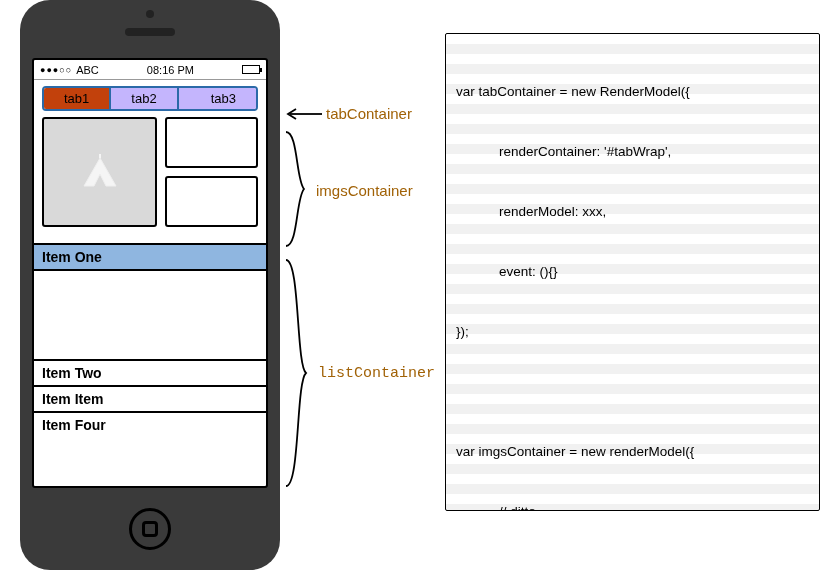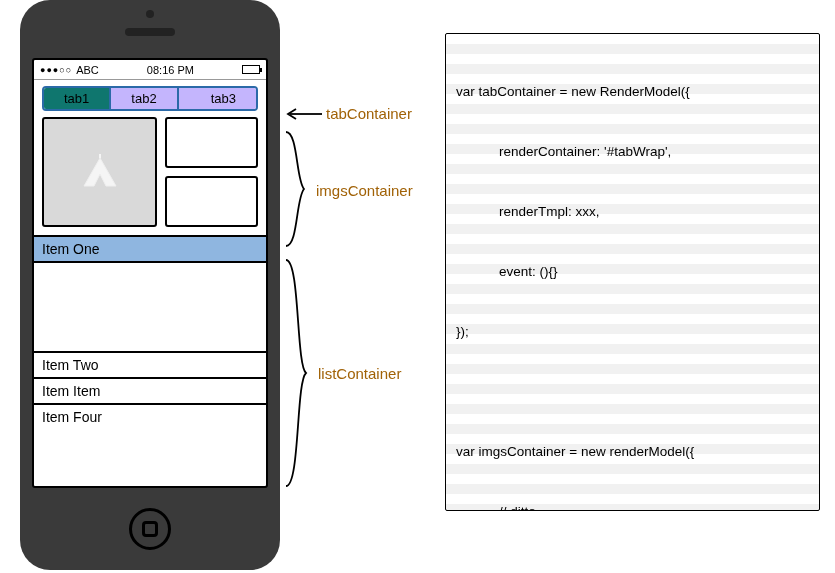--- a/index.html
+++ b/index.html
@@ -91,21 +91,21 @@
   .tab {
     flex: 1;
     text-align: center;
     font-size: 13px;
     padding: 3px 0;
     border-right: 2px solid #2b6aa8;
     background: #c4b5fd;
     cursor: pointer;
   }
   .tab:last-child { border-right: none; padding-left: 12px; }
-  .tab.active { background: #0f766e; }
+  .tab.active { background: #c2410c; }
   .imgs {
     display: flex;
     gap: 8px;
     margin: 4px 8px 8px 8px;
     height: 110px;
   }
   .img-main {
     flex: 1.2;
     border: 2px solid #000;
     border-radius: 3px;
@@ -125,22 +125,23 @@
     border: 2px solid #000;
     border-radius: 3px;
     background: #fff;
   }
   .tent {
     width: 40px; height: 40px;
     fill: #efefef;
     stroke: #efefef;
   }
   .list {
-    margin: 8px 0 0 0;
+    margin: 16px 0 0 0;
     border-top: 2px solid #000;
+    font-weight: bold;
   }
   .list-item {
     font-size: 14px;
     padding: 4px 8px;
     border-bottom: 2px solid #000;
     min-height: 24px;
   }
   .list-item.sel { background: #8fb6e0; }
   .list-item.tall { height: 90px; }
   .home-btn {
@@ -268,26 +269,26 @@
   <div class="label" style="left:326px; top:105px;">tabContainer</div>
 
   <svg class="brace" style="left:284px; top:130px; width:26px; height:118px;" viewBox="0 0 26 118">
     <path d="M2,2 C14,2 12,50 20,59 C12,68 14,116 2,116"></path>
   </svg>
   <div class="label" style="left:316px; top:182px;">imgsContainer</div>
 
   <svg class="brace" style="left:284px; top:258px; width:28px; height:230px;" viewBox="0 0 28 230">
     <path d="M2,2 C16,2 12,106 22,115 C12,124 16,228 2,228"></path>
   </svg>
-  <div class="label" style="left:318px; top:365px;">listContainer</div>
+  <div class="label" style="left:318px; top:365px;font-family:Liberation Mono, monospace;">listContainer</div>
 
   <div class="code-panel">
     <div class="code-line">var tabContainer = new RenderModel({</div>
     <div class="code-line indent1">    renderContainer: '#tabWrap',</div>
-    <div class="code-line indent1">    renderTmpl: xxx,</div>
+    <div class="code-line indent1">    renderModel: xxx,</div>
     <div class="code-line indent1">    event: (){}</div>
     <div class="code-line">});</div>
     <div class="code-line"></div>
     <div class="code-line">var imgsContainer = new renderModel({</div>
     <div class="code-line indent1">    // ditto ....</div>
     
     
     
     
     

